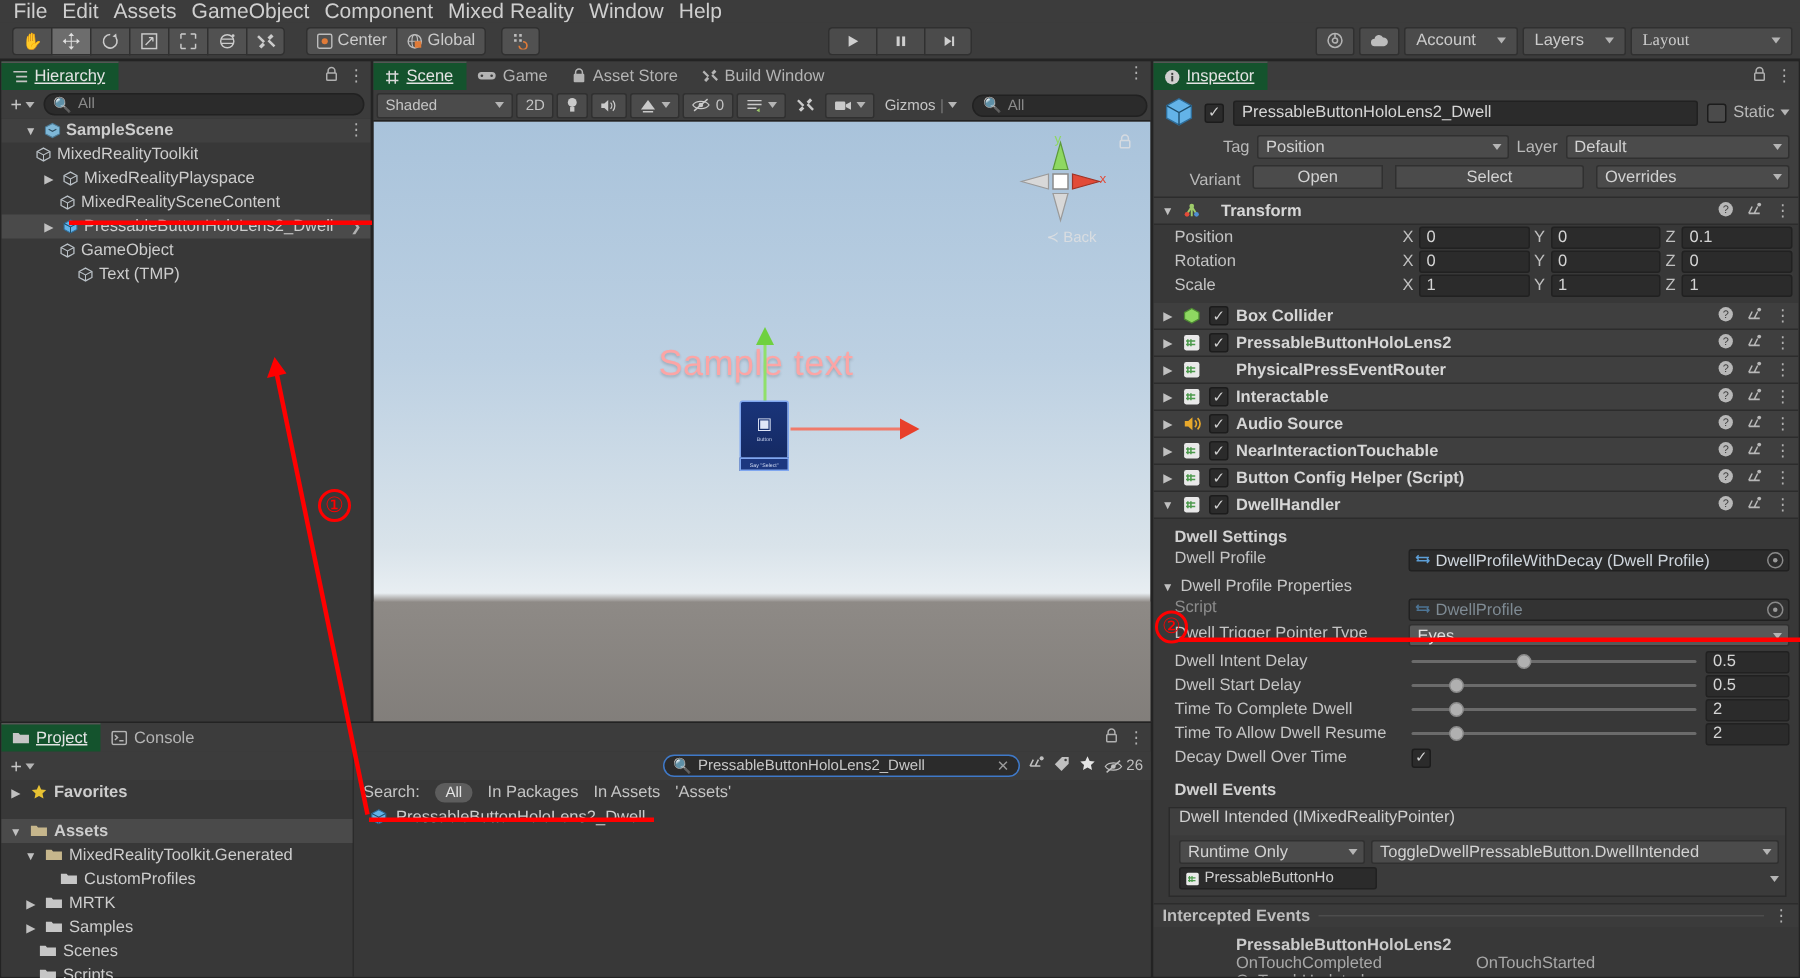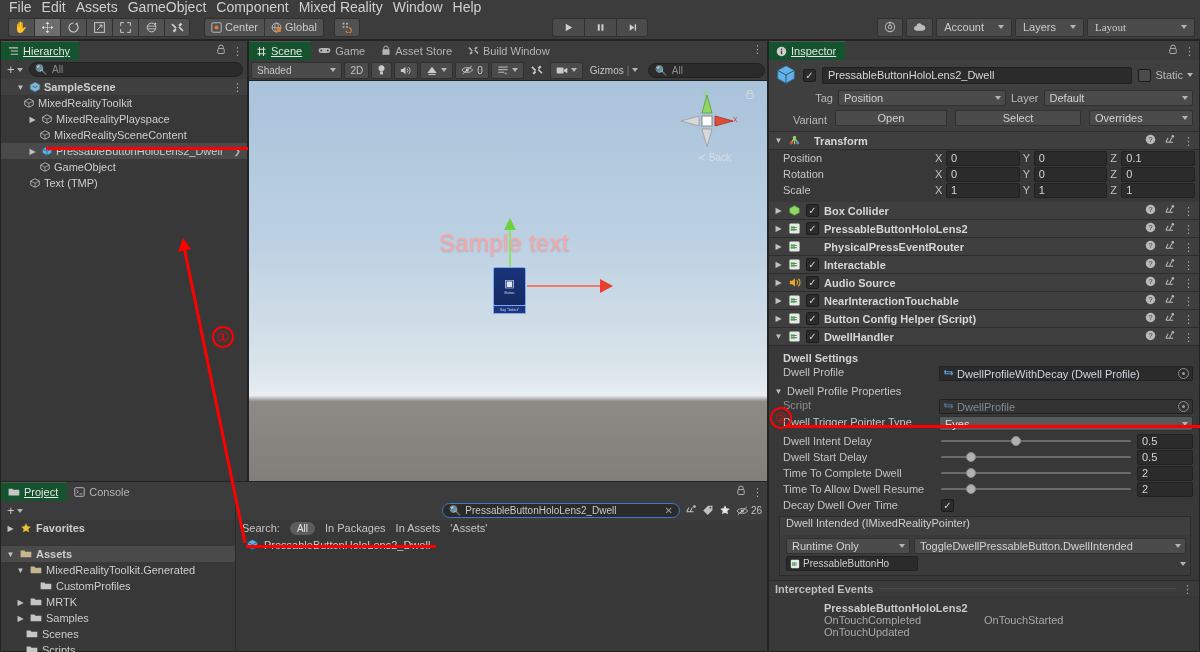--- a/index.html
+++ b/index.html
@@ -424,21 +424,21 @@
       </div>
 
       <div class="hrow" style="padding-left:38px">
         <svg class="goicon" viewBox="0 0 14 14">
           <path d="M7 2 L12 4.7 V9.3 L7 12 L2 9.3 V4.7 Z" fill="none" stroke="#b9c0c6" stroke-width="1"></path>
           <path d="M2 4.7 L7 7.3 L12 4.7 M7 7.3 V12" fill="none" stroke="#b9c0c6" stroke-width="0.8"></path>
         </svg>
         <span class="hlabel">GameObject</span>
       </div>
 
-      <div class="hrow" style="padding-left:28px">
+      <div class="hrow" style="padding-left:50px">
         <svg class="goicon" viewBox="0 0 14 14">
           <path d="M7 2 L12 4.7 V9.3 L7 12 L2 9.3 V4.7 Z" fill="none" stroke="#b9c0c6" stroke-width="1"></path>
           <path d="M2 4.7 L7 7.3 L12 4.7 M7 7.3 V12" fill="none" stroke="#b9c0c6" stroke-width="0.8"></path>
         </svg>
         <span class="hlabel">Text (TMP)</span>
       </div>
     </div>
   </div>
 
   <div class="panel" id="sceneview">
@@ -625,21 +625,21 @@
             <span class="caret"></span>
           </div>
           <span class="lbl-sm">Layer</span>
           <div class="dropdown" style="flex:1">
             <span>Default</span>
             <span class="caret"></span>
           </div>
         </div>
         <div class="go-line3">
           <span class="lbl-sm" style="width:52px;text-align:right">Variant</span>
-          <div class="btn-flat" style="width:112px;border-radius:2px 0 0 2px">
+          <div class="btn-flat" style="width:87px;border-radius:2px 0 0 2px">
             <span>Open</span>
           </div>
           <div class="btn-flat" style="width:126px;border-radius:0 2px 2px 0">
             <span>Select</span>
           </div>
           <div class="dropdown" style="flex:1">
             <span>Overrides</span>
             <span class="caret"></span>
           </div>
         </div>
@@ -996,20 +996,21 @@
         <div class="numfield">
             <span>2</span>
           </div>
       </div>
 
       <div class="sliderrow">
         <span class="flabel">Decay Dwell Over Time</span>
         <div class="chk">✓</div>
       </div>
 
+      <div class="sect-title" style="padding-top:8px">Dwell Events</div>
 
       <div class="evt-box">
         <div class="evt-head">
           <span>Dwell Intended (IMixedRealityPointer)</span>
         </div>
         <div class="evt-row">
           <div class="dropdown" style="width:124px">
             <span>Runtime Only</span>
             <span class="caret"></span>
           </div>

